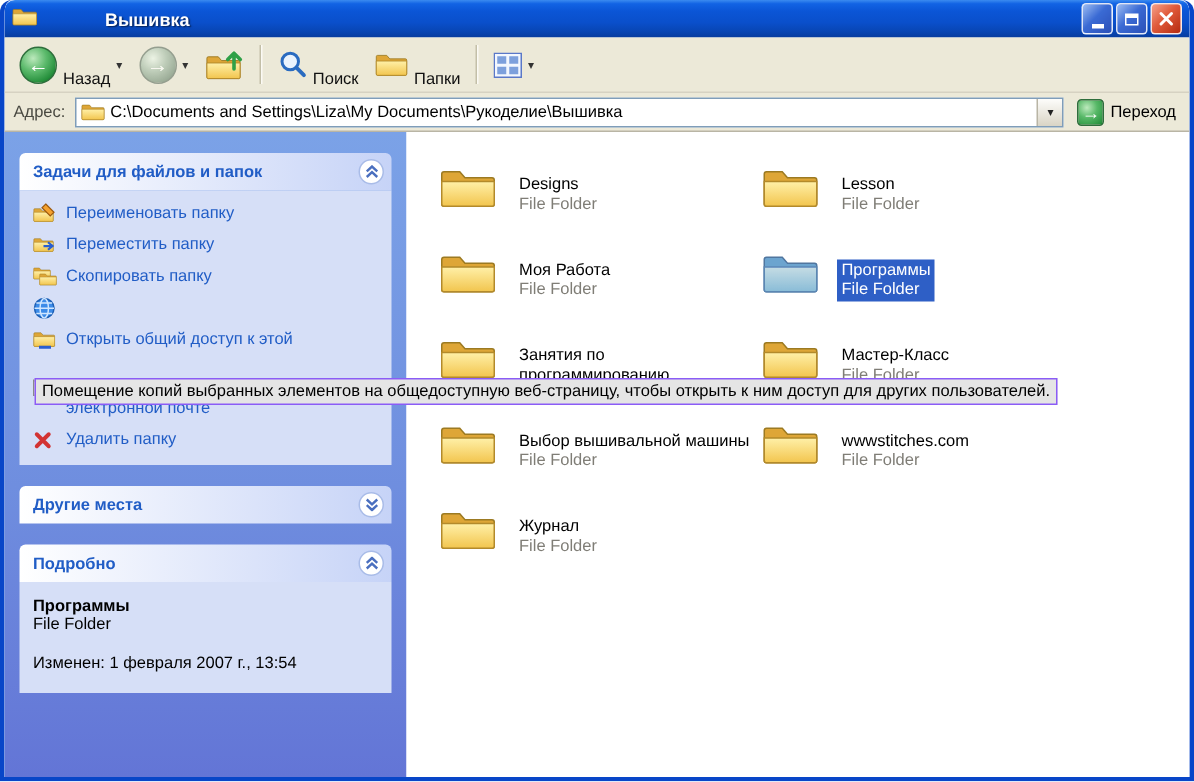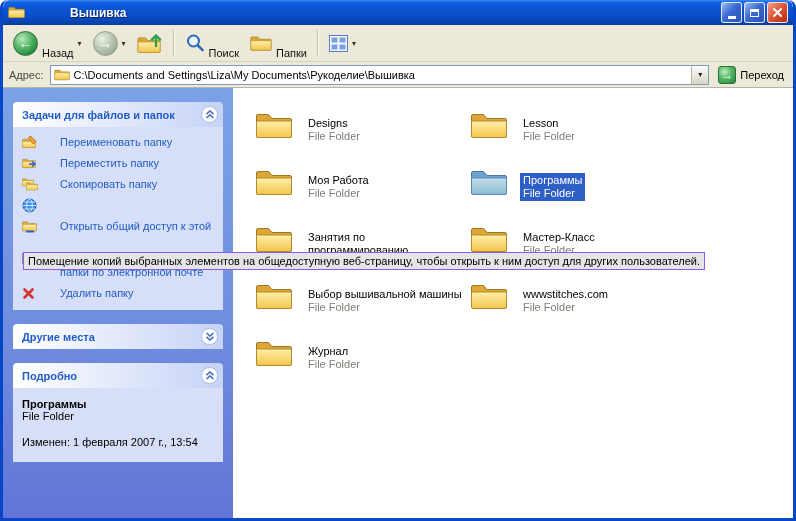--- a/index.html
+++ b/index.html
@@ -53,30 +53,30 @@
   .combo-btn { width:17px; height:18px; background:linear-gradient(180deg,#FDFDFB,#D9D4C5); border-left:1px solid #B9B5A5;
     display:flex; align-items:center; justify-content:center; font-size:8px; color:#222; cursor:pointer; }
   .go-wrap { display:flex; align-items:center; gap:4px; padding:0 3px; cursor:pointer; }
   .go-icon { width:18px; height:18px; border-radius:3px;
     background:radial-gradient(circle at 35% 30%, #BDEABD 0%, #57B867 45%, #1E8A35 100%);
     border:1px solid #2E6E3C; color:#fff; font-weight:bold; font-size:12px; line-height:16px; text-align:center; }
 
   
   .content { flex:1; min-height:0; display:flex; }
 
-  .sidebar { flex:none; width:230px; padding:14px 10px; overflow:hidden;
+  .sidebar { flex:none; width:268px; padding:14px 10px; overflow:hidden;
     background:linear-gradient(180deg,#7BA2E7 0%,#6F8EDF 55%,#6375D6 100%);
     display:flex; flex-direction:column; gap:14px; }
   .section-header { height:25px; display:flex; align-items:center; justify-content:space-between;
     padding:0 5px 0 9px; border-radius:4px 4px 0 0; cursor:pointer;
     background:linear-gradient(90deg,#FFFFFF 0%,#C6D3F7 100%); color:#215DC6; font-weight:bold; }
   .chevron { width:17px; height:17px; border-radius:50%; background:#fff; border:1px solid #A9BCE8;
     display:flex; align-items:center; justify-content:center; }
   .section-body { background:#D6DFF7; padding:8px 4px 10px 9px; }
-  .task-item { display:flex; align-items:flex-start; gap:22px; margin-bottom:7px; color:#215DC6; cursor:pointer; line-height:14px; }
+  .task-item { display:flex; align-items:flex-start; gap:6px; margin-bottom:7px; color:#215DC6; cursor:pointer; line-height:14px; }
   .task-item:last-child { margin-bottom:0; }
   .task-icon { flex:none; width:16px; height:14px; display:flex; align-items:center; }
   .task-gap { margin-bottom:18px;text-align:right; } 
   .annotated { background-image:linear-gradient(#E01818,#E01818); background-repeat:no-repeat;
     background-position:0 100%; background-size:100% 2px; padding-bottom:2px; }
   .details-body { background:#D6DFF7; padding:10px 6px 14px 9px; color:#000; }
   .d-name { font-weight:bold; }
   .d-type { margin-bottom:14px; }
 
   .main { flex:1; background:#fff; padding:20px 0 0 22px; display:flex; }

